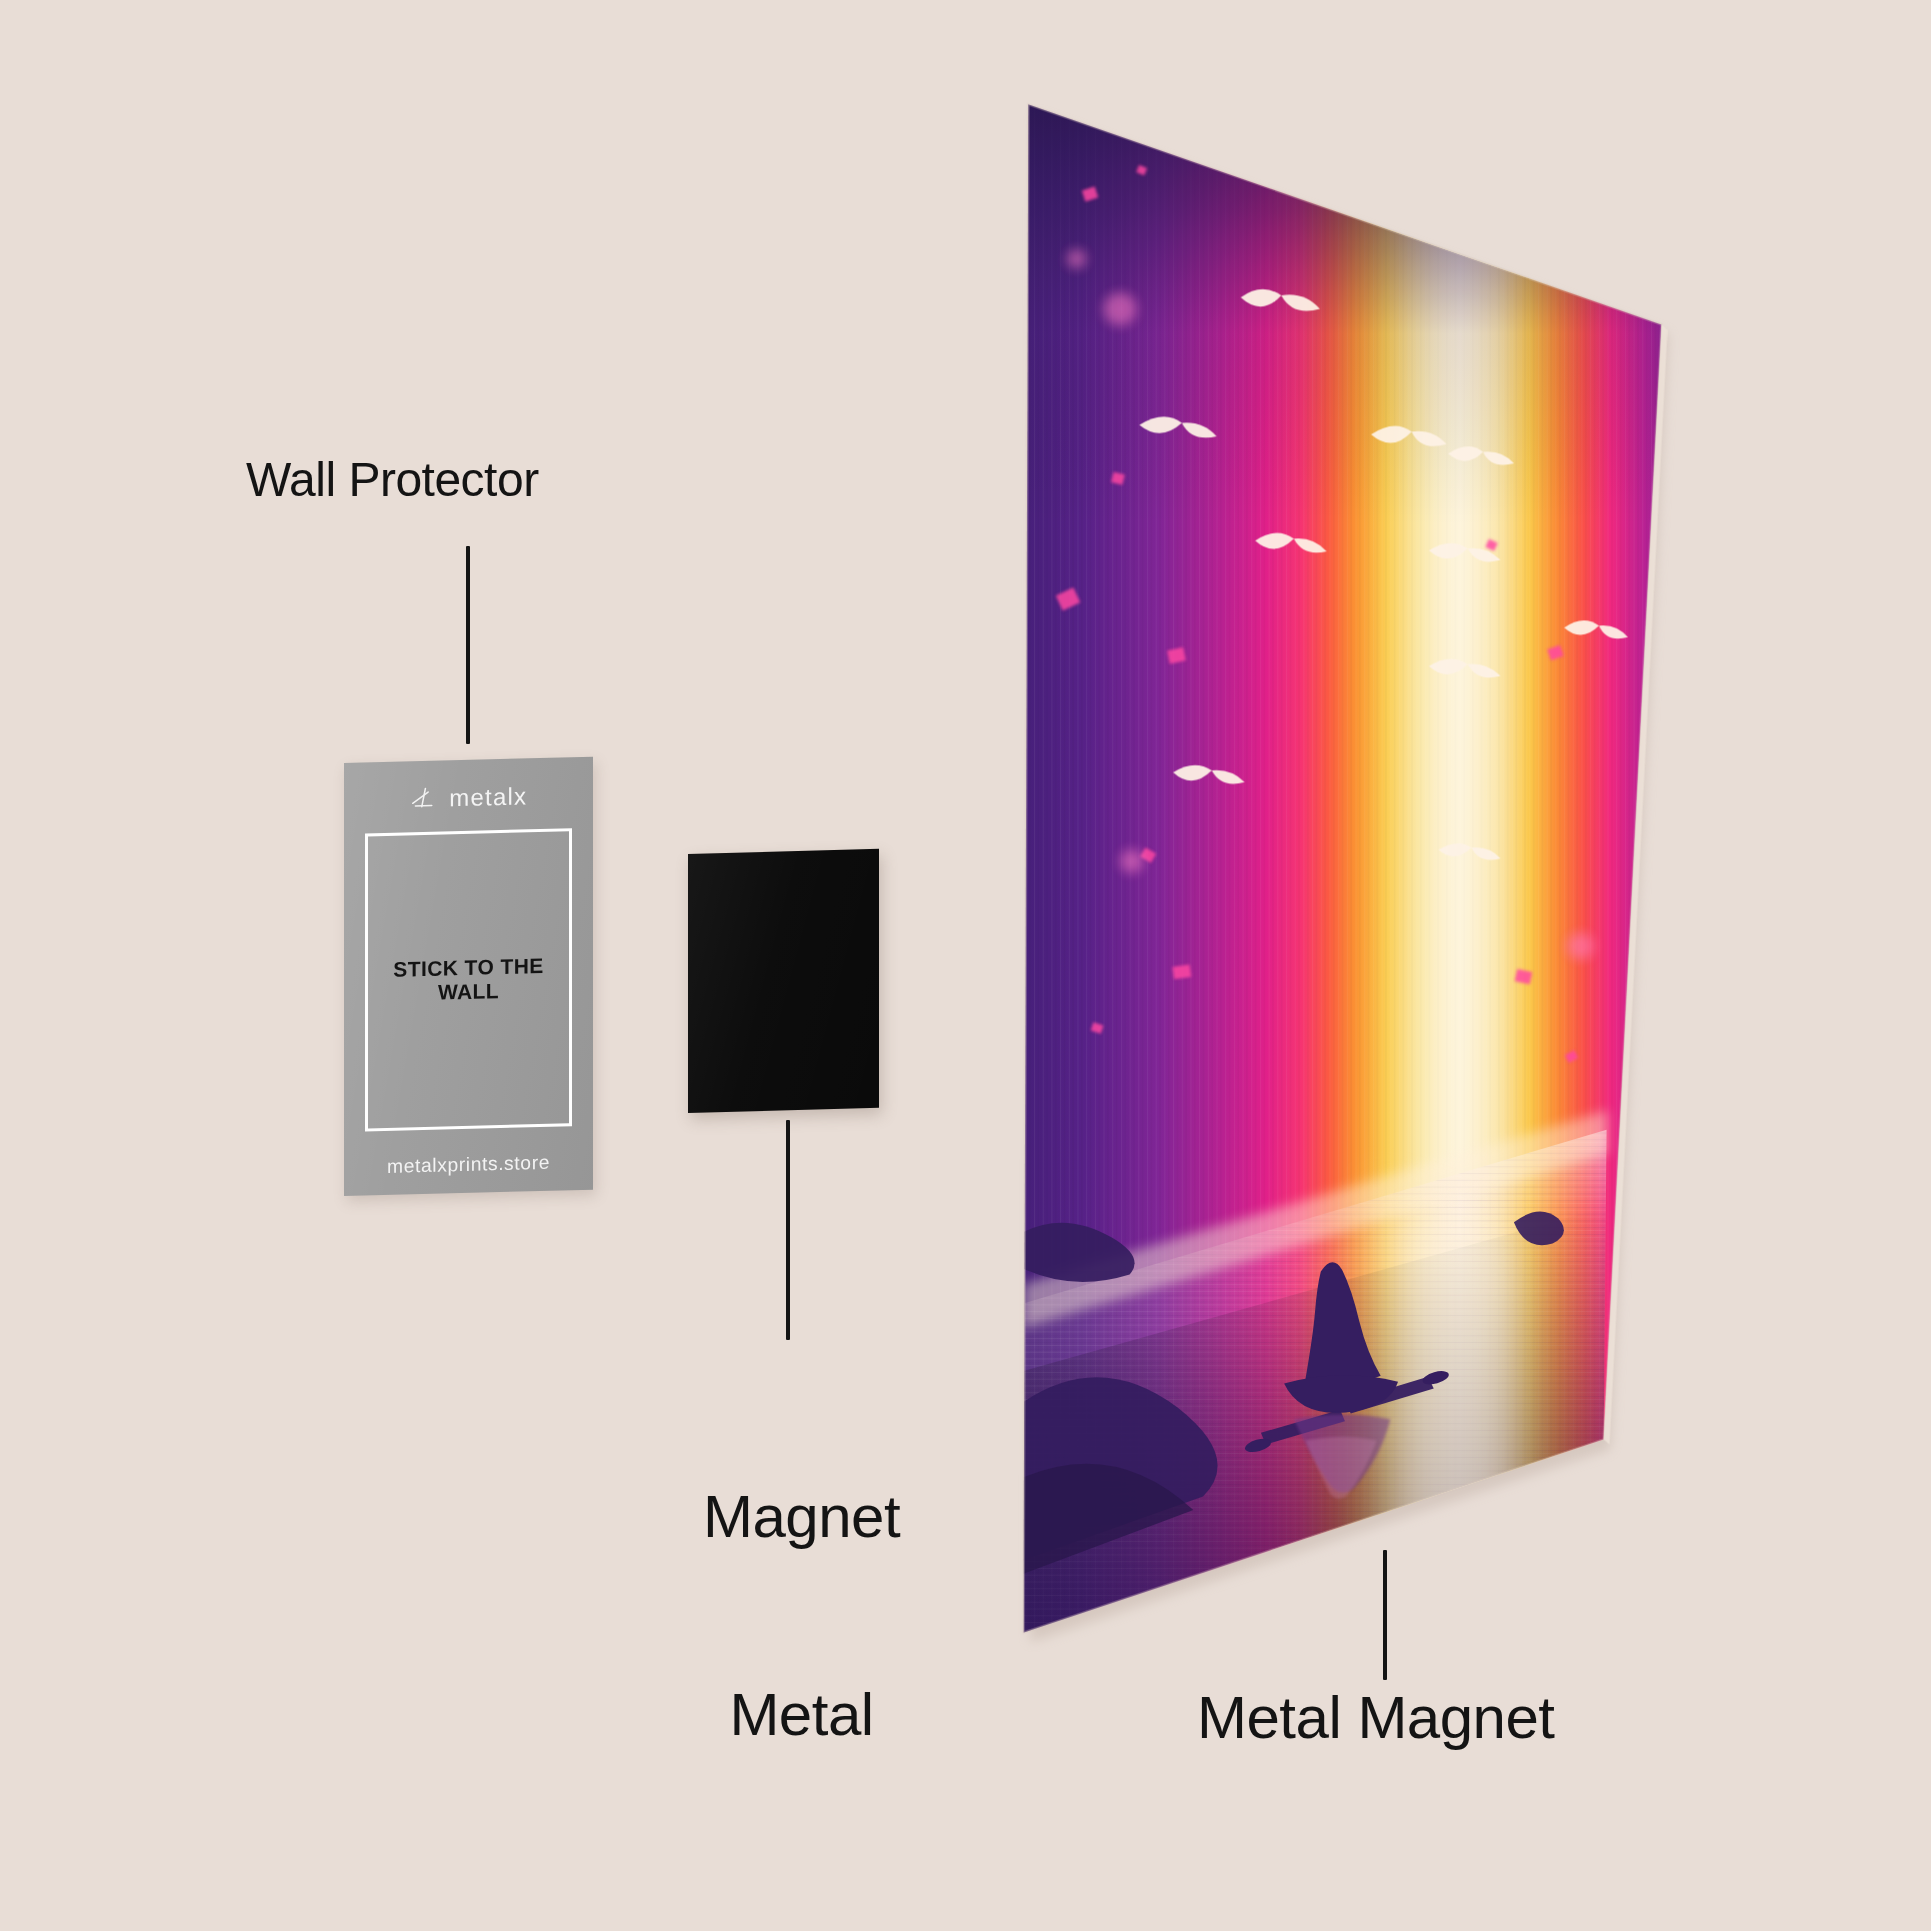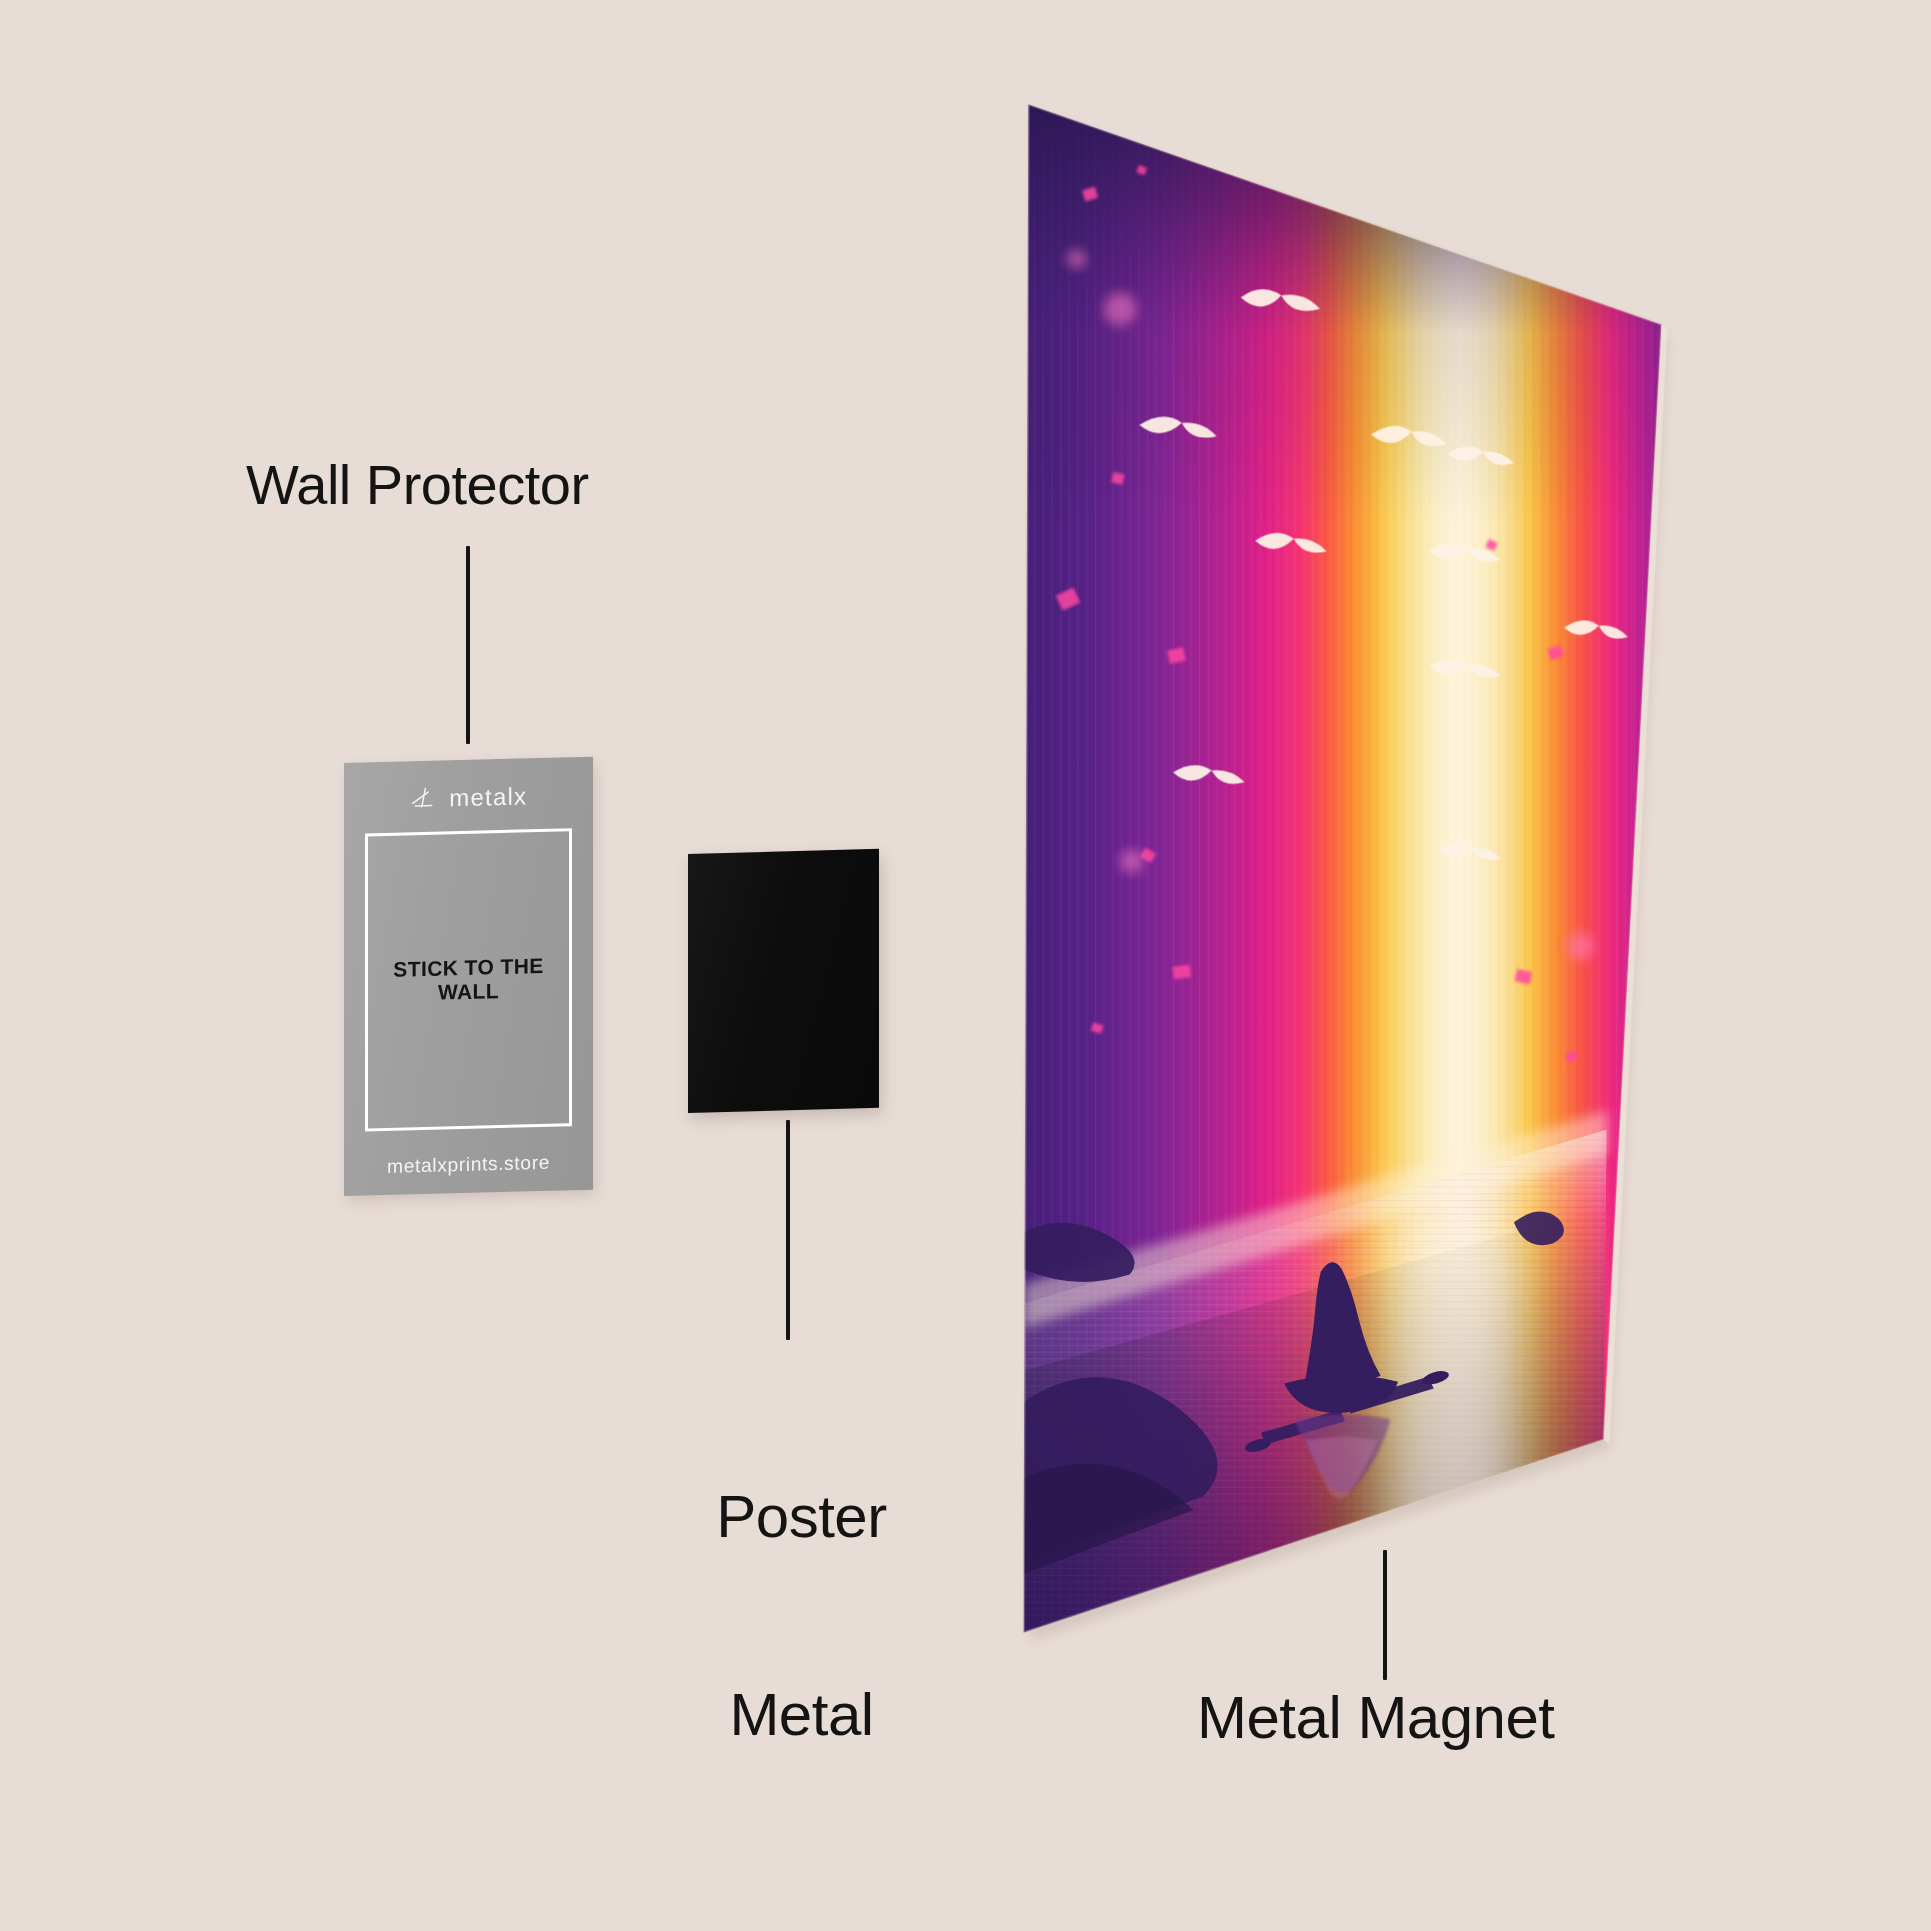--- a/index.html
+++ b/index.html
@@ -14,21 +14,21 @@
 
   
   .label{
     position:absolute;
     color:#141414;
     font-weight:400;
     letter-spacing:-0.5px;
     white-space:pre;
     line-height:1.1;
   }
-  #lbl-wall-protector{ left:246px; top:454px; font-size:56px; }
+  #lbl-wall-protector{ left:246px; top:454px; font-size:48px; }
   #lbl-strong-magnet{ left:676px;  top:1352px; font-size:60px; text-align:center; width:251px;}
   #lbl-metal-poster{ left:1197px; top:1685px; font-size:60px; }
 
   
   .leader{position:absolute;background:#141414;width:3.9px;border-radius:1px;}
   #leader-wall-protector{left:466px; top:546px; height:198px;}
   #leader-strong-magnet{left:786px; top:1120px; height:220px;}
   #leader-metal-poster{left:1383px; top:1550px; height:130px;}
 
   
@@ -329,20 +329,20 @@
     <div class="sheen"></div>
   </div>
 
   <div class="leader" id="leader-wall-protector"></div>
   <div class="leader" id="leader-strong-magnet"></div>
   <div class="leader" id="leader-metal-poster"></div>
 
   <div class="label" id="lbl-wall-protector">Wall Protector</div>
 
   <div class="label" id="lbl-strong-magnet">
-    <div>Poster</div>
+    <div>Magnet</div>
     <div>Metal</div>
   </div>
 
   <div class="label" id="lbl-metal-poster">Metal Magnet</div>
 
 </div>
 
 
 </body></html>

